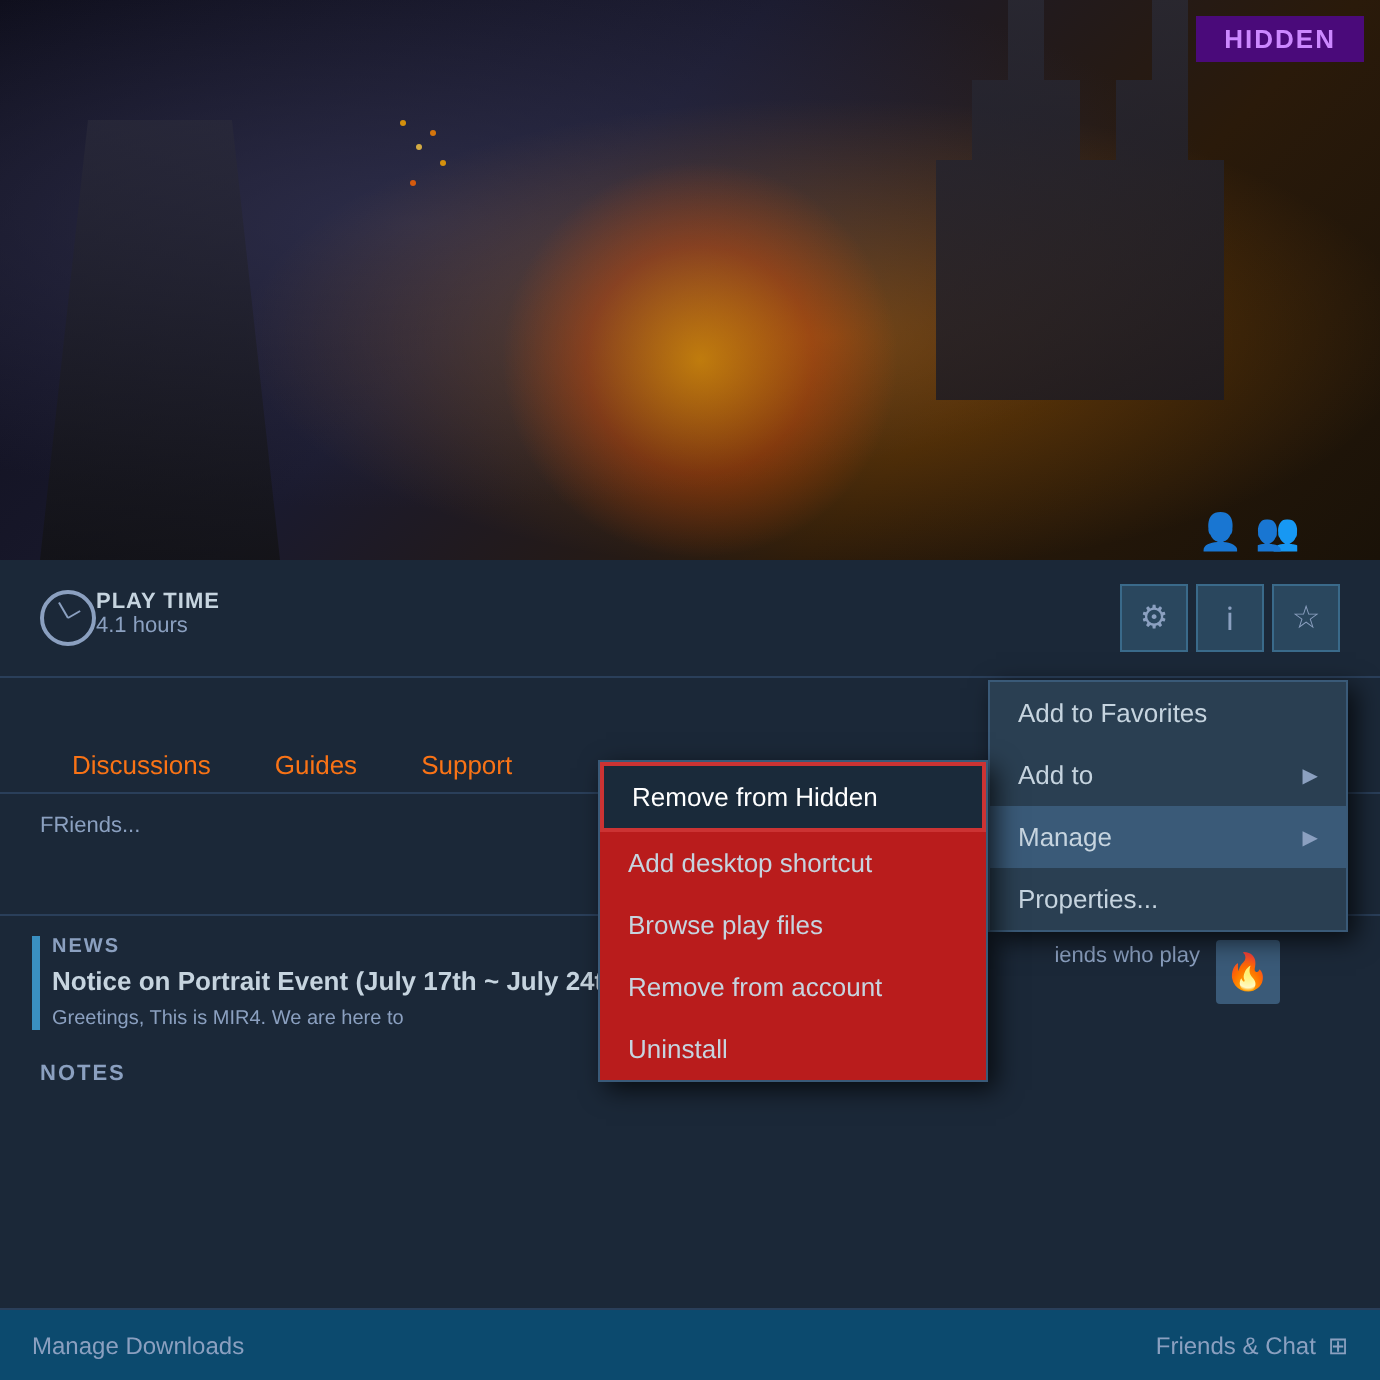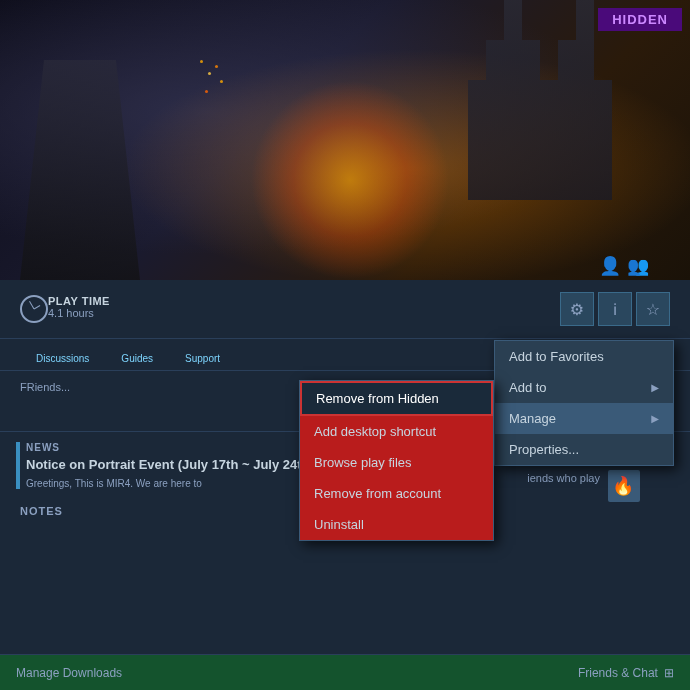--- a/index.html
+++ b/index.html
@@ -158,25 +158,26 @@
     
     .nav-tabs {
       display: flex;
       gap: 0;
       padding: 8px 20px 0;
       border-bottom: 1px solid #2a3f5a;
       background: #1b2838;
     }
 
     .nav-tab {
-      color: #7dd3fc;
-      font-size: 10px;
+      color: #f97316;
+      font-size: 13px;
       padding: 6px 16px;
       cursor: pointer;
       text-decoration: none;
+      margin-top: 22px;
     }
 
     
     .friends-area {
       background: #1b2838;
       padding: 10px 20px;
       min-height: 60px;
       position: relative;
     }
 
@@ -214,21 +215,21 @@
       font-size: 10px;
     }
 
     
     .bottom-bar {
       position: absolute;
       bottom: 0;
       left: 0;
       right: 0;
       height: 36px;
-      background: #14532d;
+      background: #0c4a6e;
       display: flex;
       align-items: center;
       justify-content: space-between;
       padding: 0 16px;
       border-top: 1px solid #2a3f5a;
     }
 
     .bottom-label {
       color: #8ba0c0;
       font-size: 12px;

